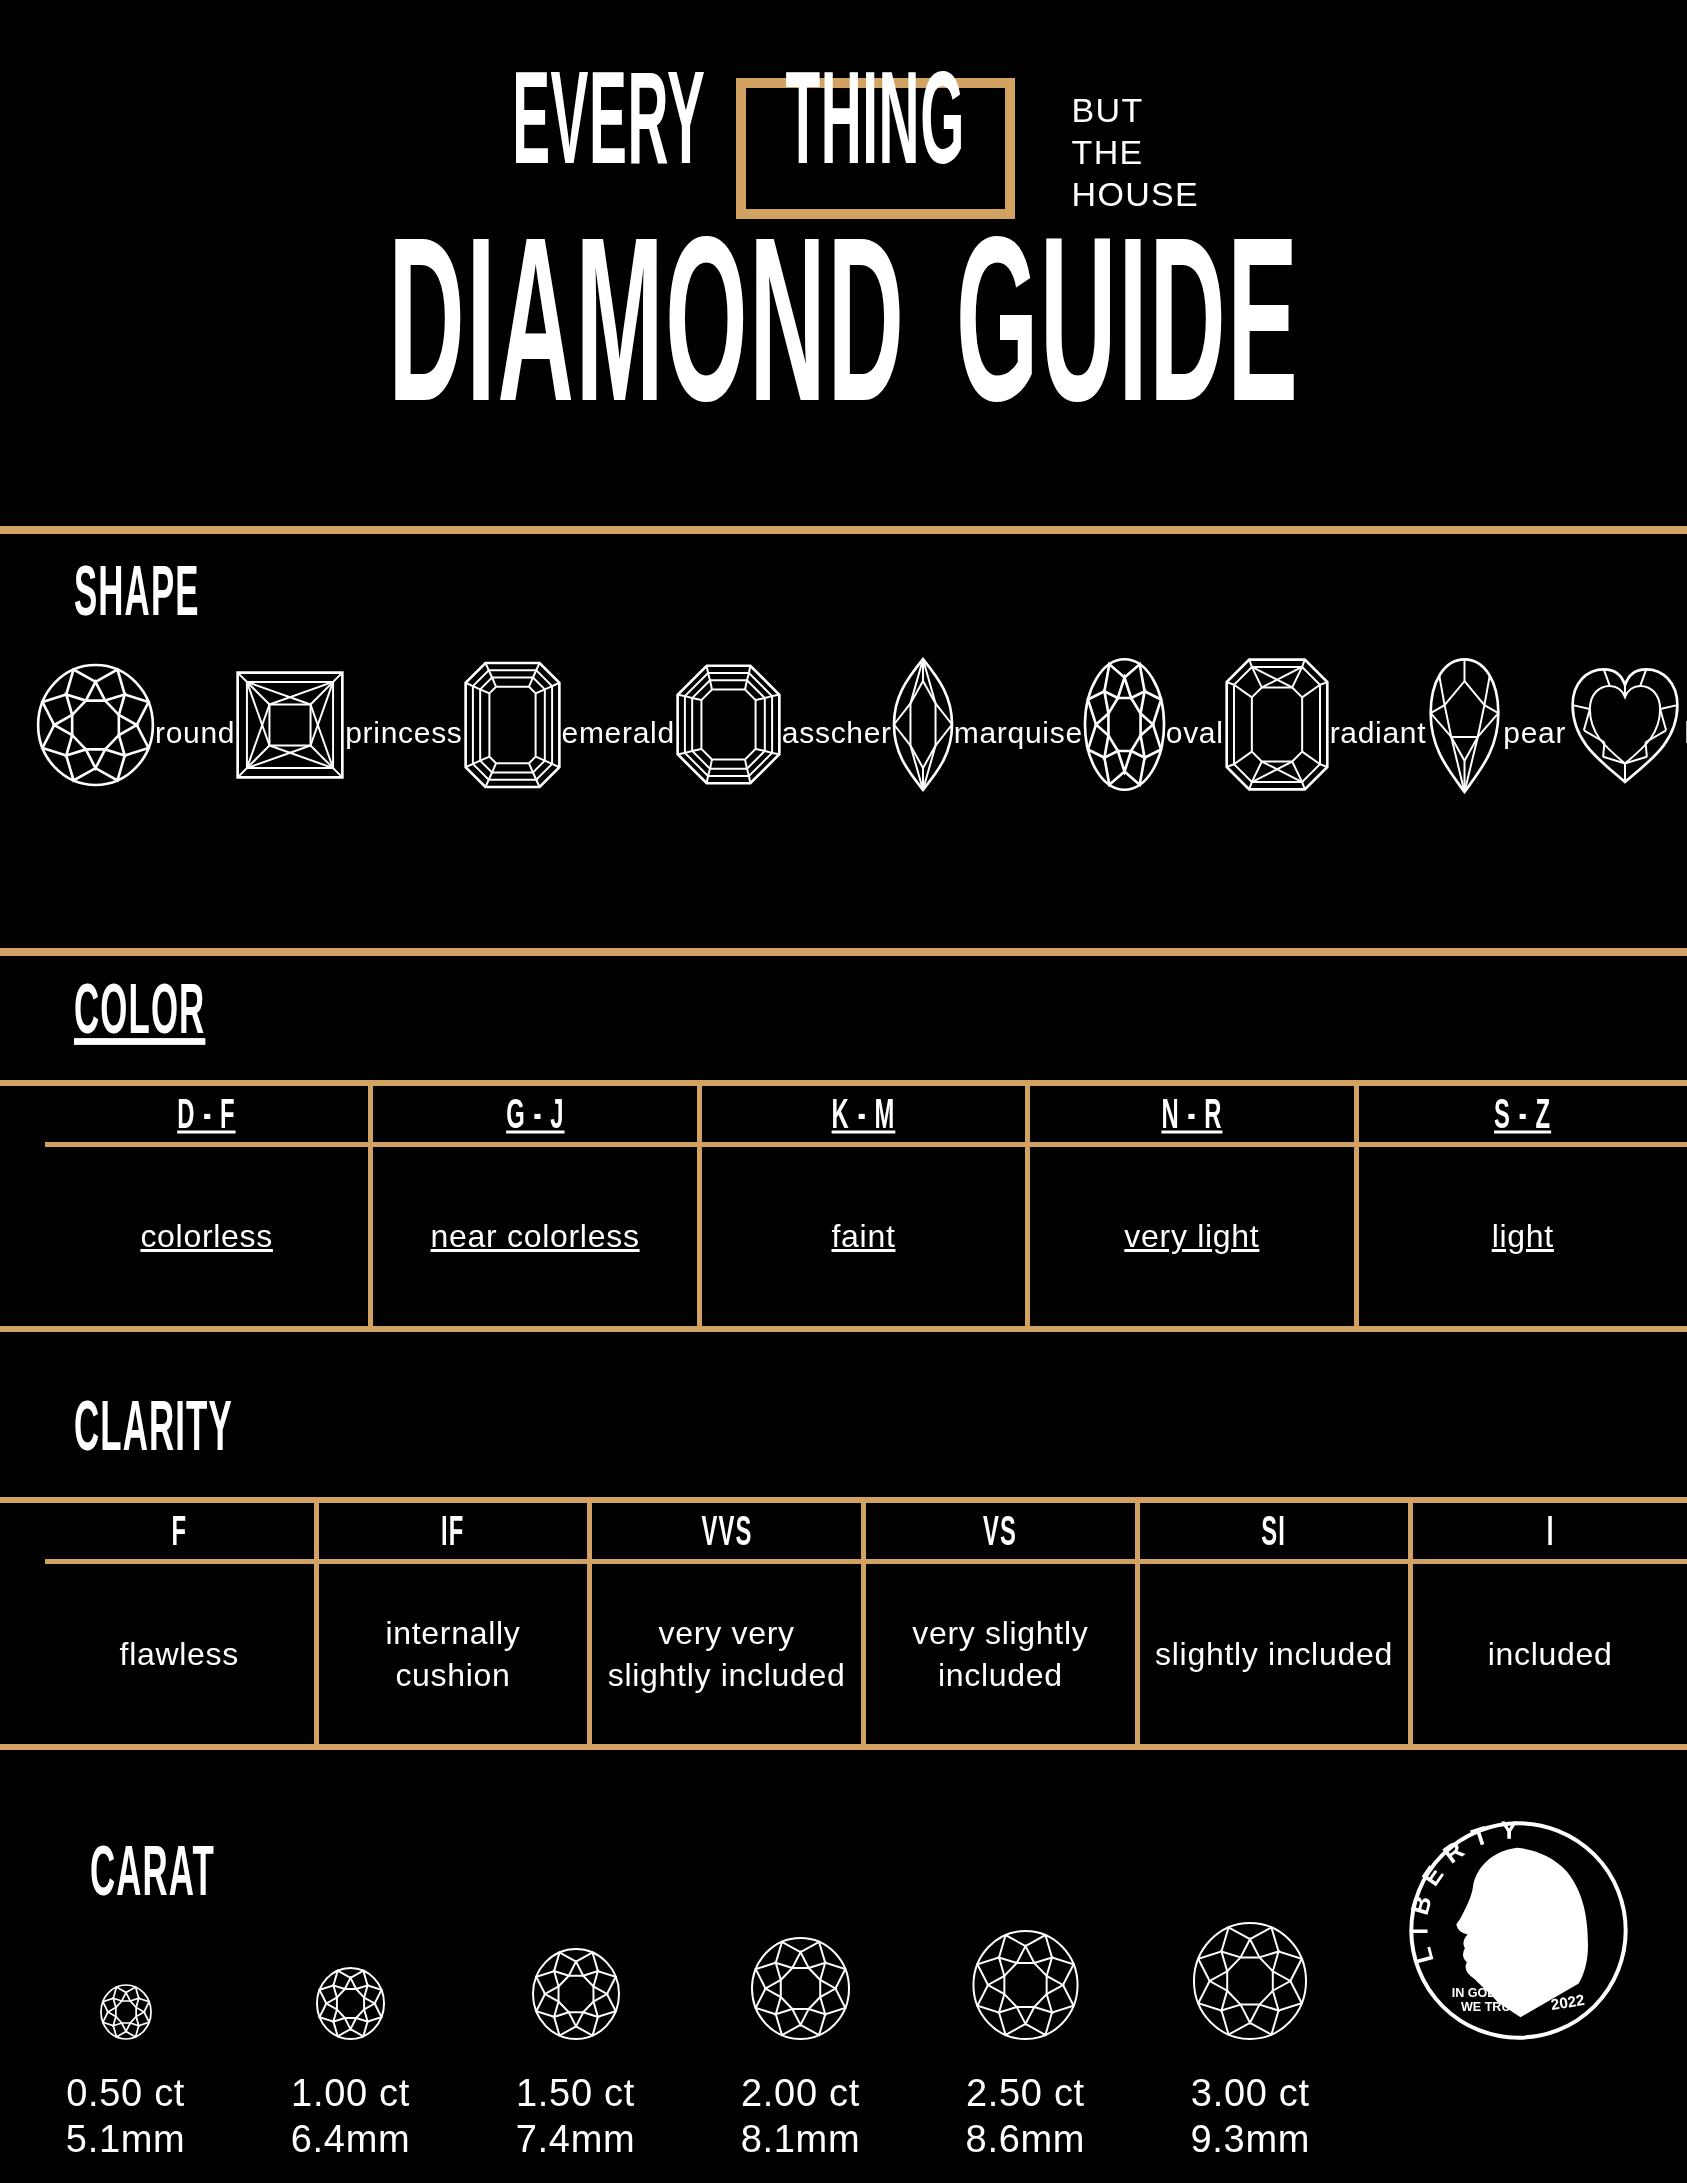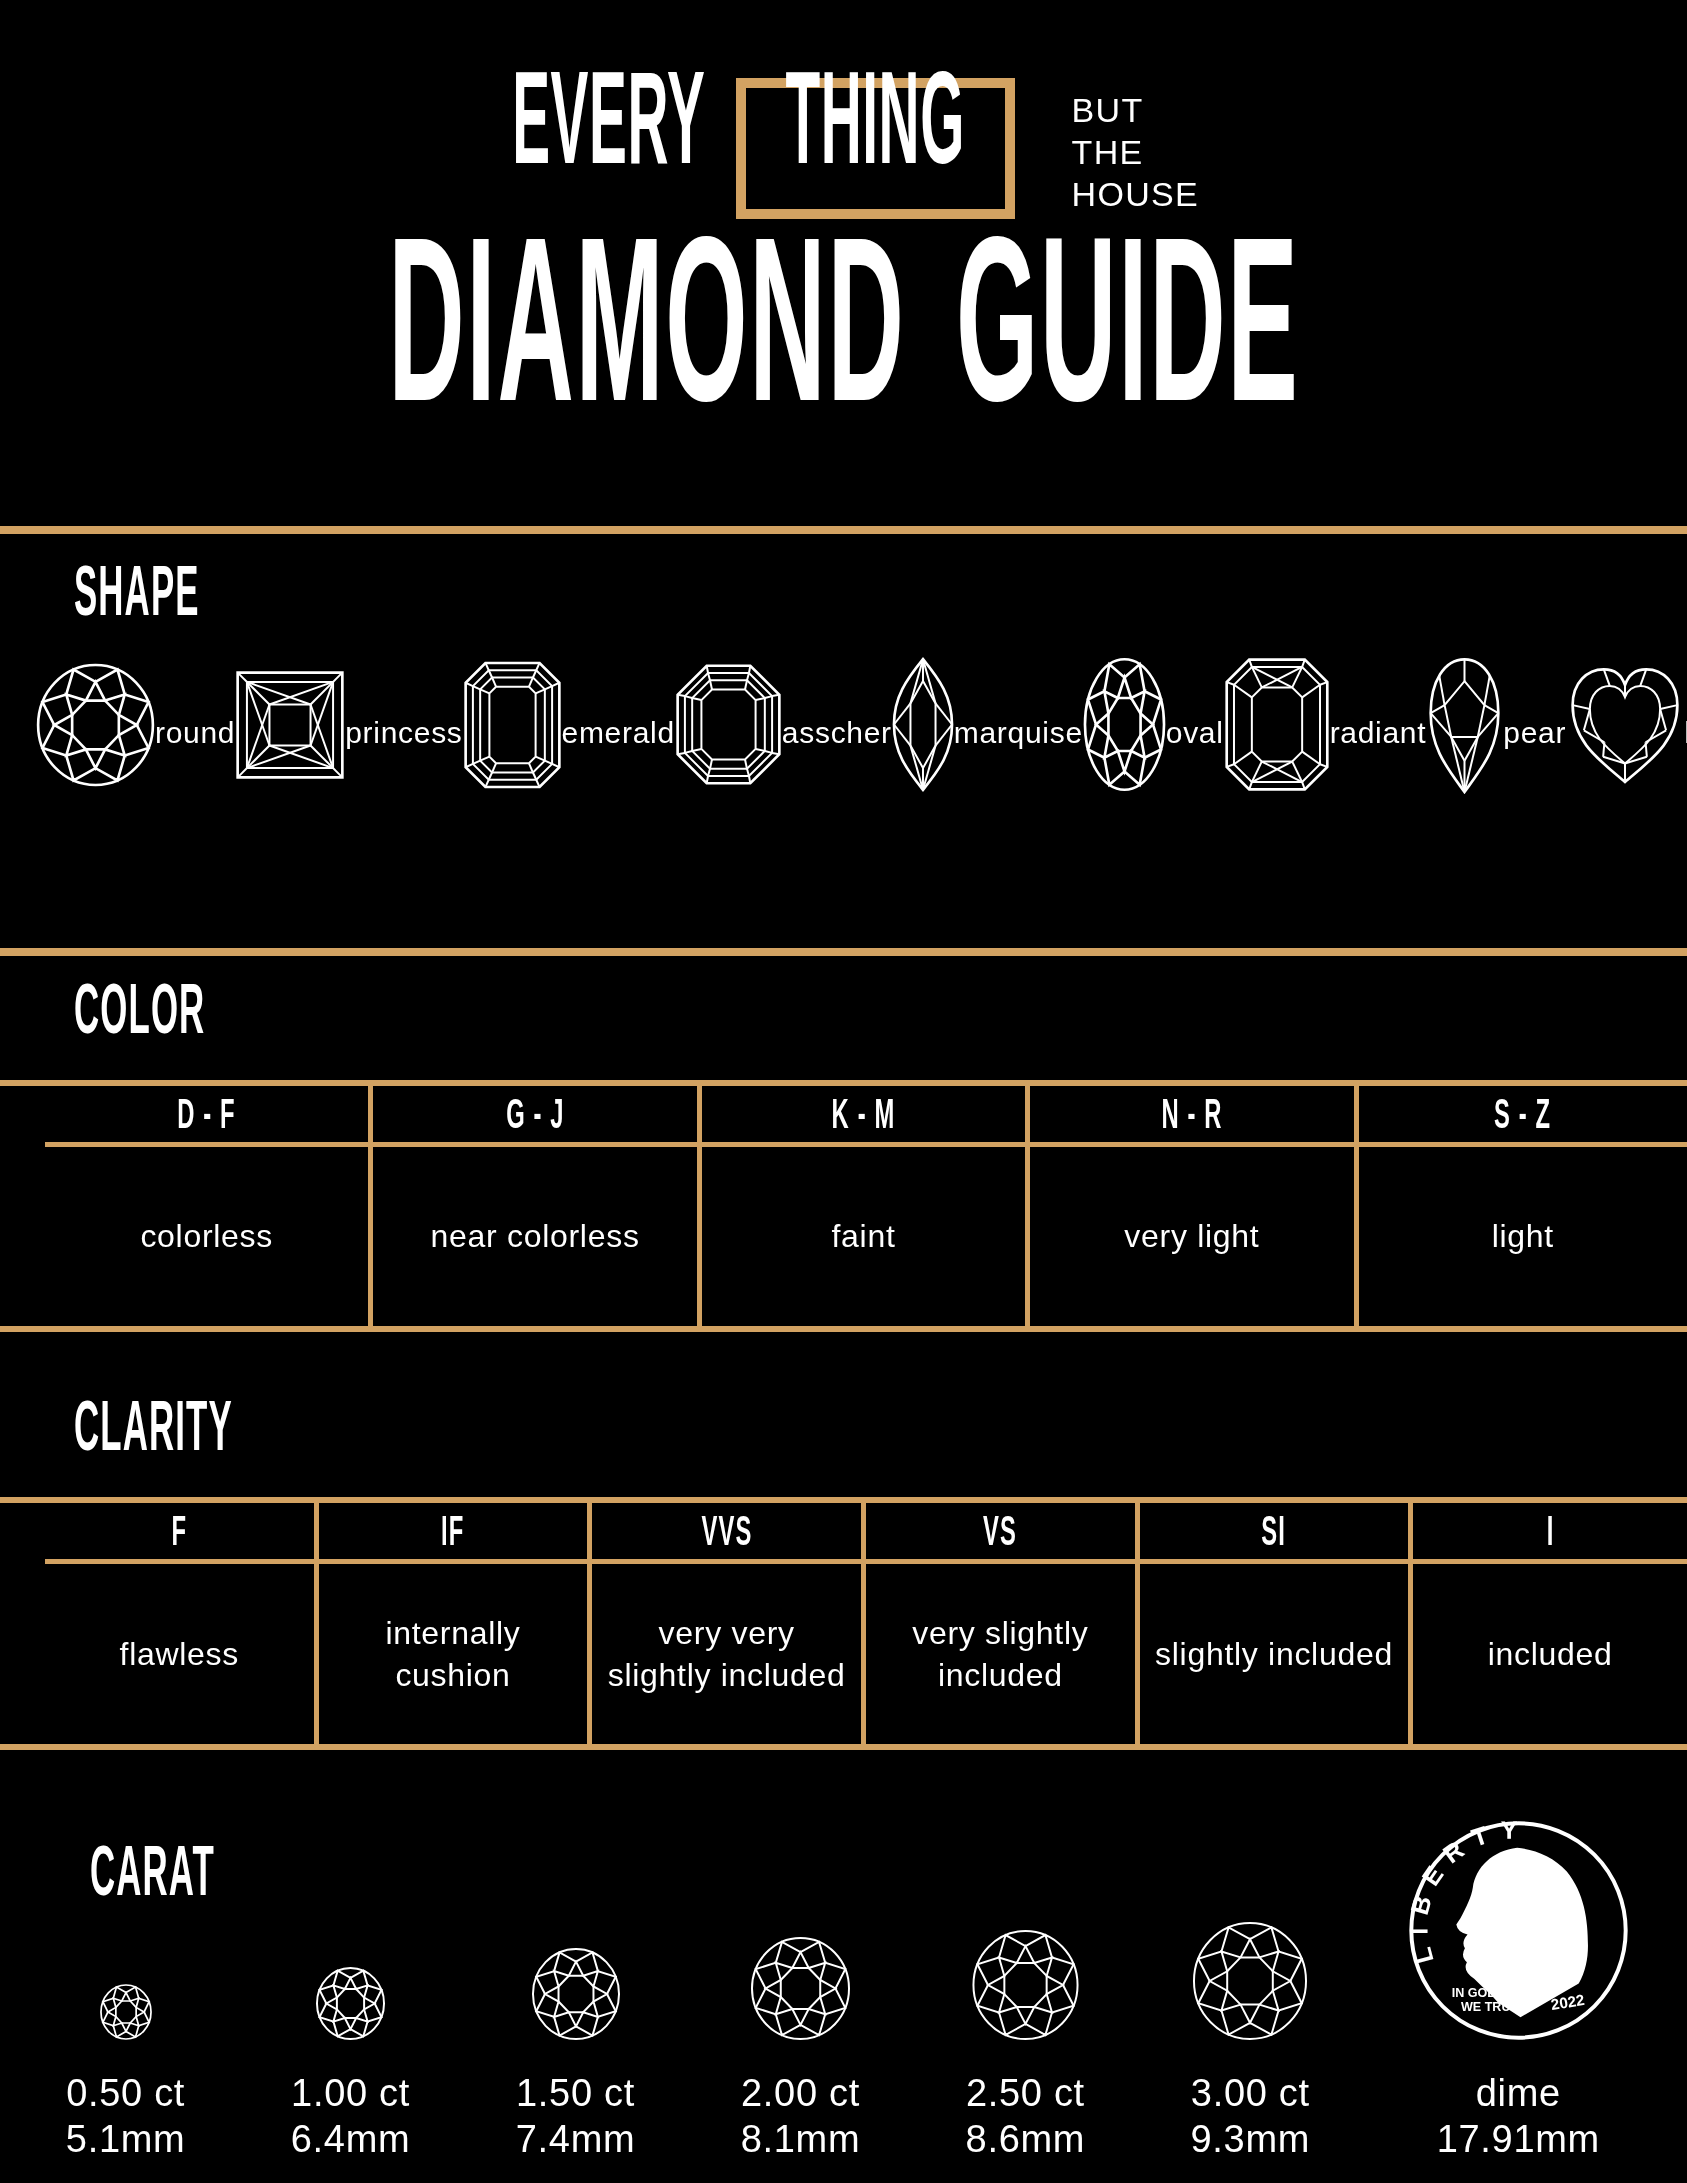--- a/index.html
+++ b/index.html
@@ -23,21 +23,21 @@
   .divider { height: 8px; background: var(--gold); }
   .sec-heading { margin-left: 74px; height: 66px; display: flex; align-items: flex-end; }
   .sec-heading span { font-weight: bold; font-size: 41px; letter-spacing: 1.3px;
     display: inline-block; transform: scale(0.85, 1.7); transform-origin: 0 100%; white-space: nowrap; }
   .section-shape { height: 382px; }
   .section-shape .sec-heading { padding-top: 0; margin-top: 32px; }
   .shape-row { display: flex; margin: 22.5px 36px 0; }
   .shape-cell { flex: 1; display: flex; align-items: center; }
   .shape-iconbox { height: 140px; display: flex; align-items: center; justify-content: center; }
   .shape-label { margin-top: 17px; font-size: 30px; letter-spacing: 0.7px; }
-  .grade-section.color { height: 389px; }
+  .grade-section.color { height: 389px; text-decoration: underline; }
   .grade-section.clarity { height: 384px; }
   .grade-section .sec-heading { margin-top: 28px; }
   .grade-table { display: grid; margin-top: 30px;
     border-top: 6.6px solid var(--gold); border-bottom: 6.6px solid var(--gold); padding-left: 45px; }
   .gcell { display: flex; align-items: center; justify-content: center; text-align: center; }
   .gcell.head { height: 61px; border-bottom: 5.3px solid var(--gold); }
   .gcell.head span { font-weight: bold; font-size: 28px; letter-spacing: 1.3px;
     display: inline-block; transform: scale(0.85, 1.5); transform-origin: 50% 50%; white-space: nowrap; }
   .gcell.body { font-size: 32px; letter-spacing: 0.7px; line-height: 1.32; padding: 0 12px; }
   .gcell.color-body { height: 179px; }
@@ -456,20 +456,16 @@
           <svg viewBox="0 0 334 334" width="221" height="221">
             <circle cx="167" cy="167" r="162" fill="none" stroke="#fff" stroke-width="6"></circle>
             <path fill="#fff" d="M165,42 C128,46 102,72 98,102 C96,116 88,132 79,149 L73,158 Q75,170 90,173 Q80,184 86,194 Q79,206 89,215 Q82,228 100,240 C112,252 126,264 136,276 L170,298 L258,247 C268,230 272,210 272,190 C272,150 266,110 240,78 C220,55 190,44 165,42 Z"></path>
             <path id="libArc" fill="none" d="M 42,216 A 132,132 0 0 1 214,39"></path>
             <text font-size="38" font-weight="bold" fill="#fff" letter-spacing="17" font-family="&quot;Liberation Sans&quot;, sans-serif"><textPath startOffset="4" href="#libArc">LIBERTY</textPath></text>
             <text x="66" y="268" font-size="19" font-weight="bold" fill="#fff" font-family="&quot;Liberation Sans&quot;, sans-serif">IN GOD</text>
             <text x="80" y="289" font-size="19" font-weight="bold" fill="#fff" font-family="&quot;Liberation Sans&quot;, sans-serif">WE TRUST</text>
             <text x="216" y="284" font-size="23" font-weight="bold" fill="#fff" transform="rotate(-9 237 277)" font-family="&quot;Liberation Sans&quot;, sans-serif">2022</text>
           </svg>
         </div>
-        <div class="carat-label">
-          <div>dime</div>
-          <div>17.91mm</div>
-        </div>
       </div>
     </div>
 </section>
 
 
 </body></html>

